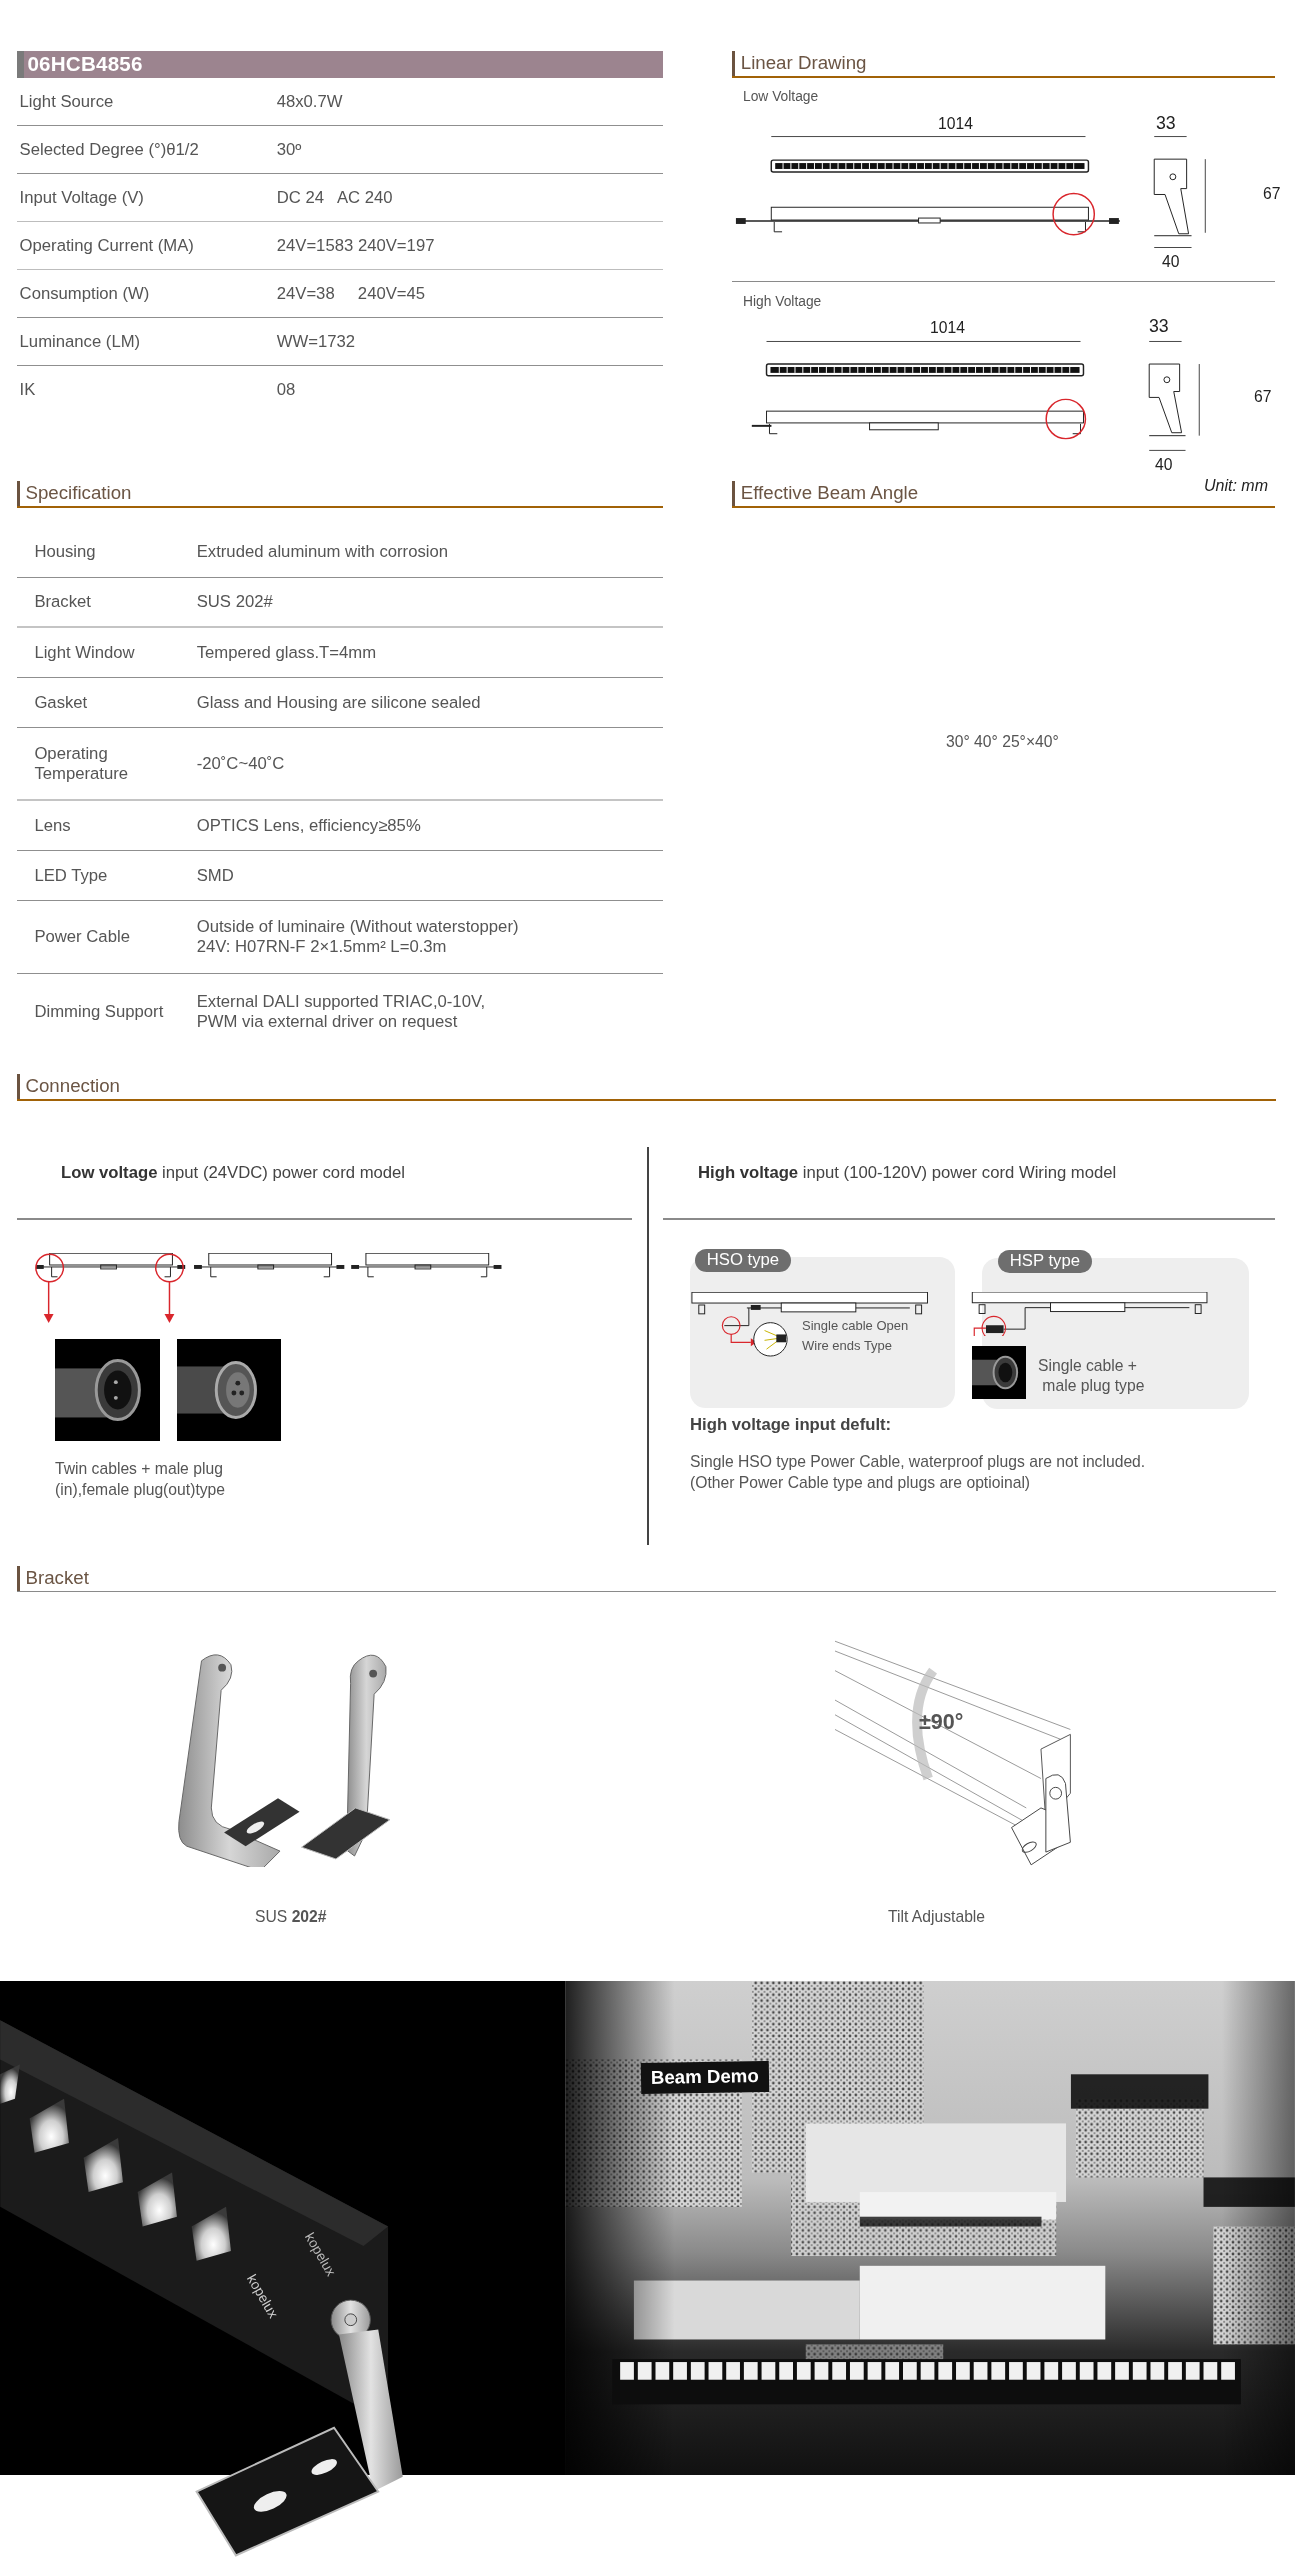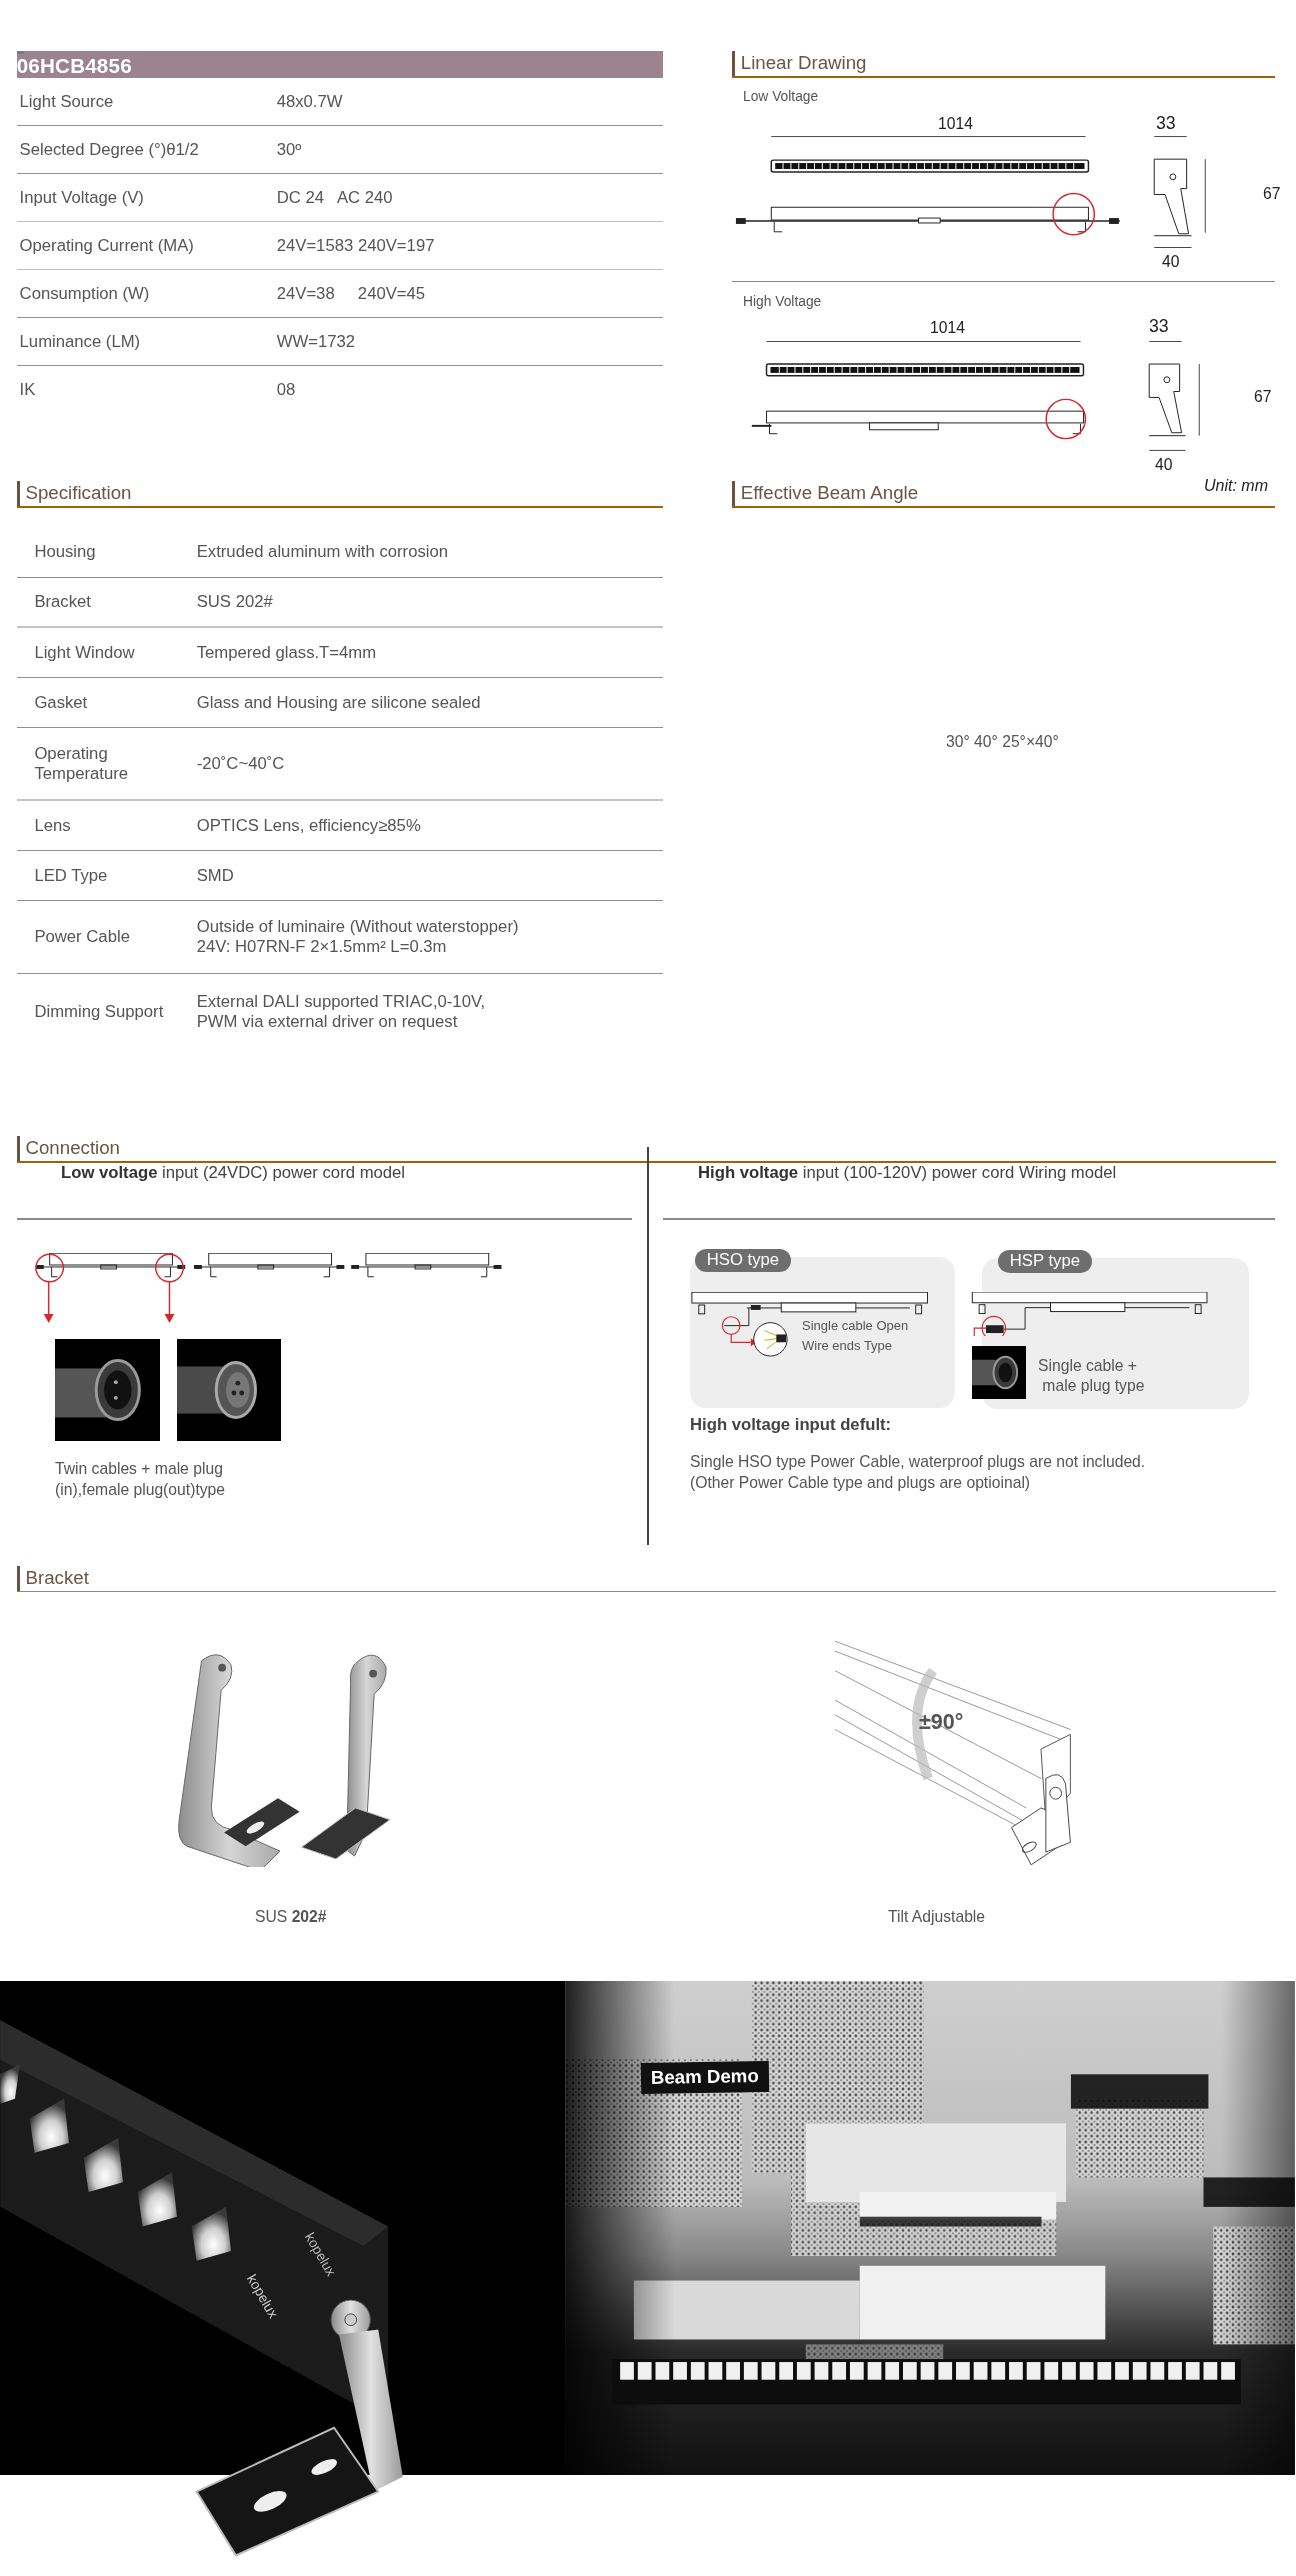--- a/index.html
+++ b/index.html
@@ -2,21 +2,21 @@
 <html><head>
 <meta charset="utf-8">
 <style>
   * { box-sizing: border-box; margin: 0; padding: 0; }
   html, body { width: 1297px; background: #ffffff; }
   body { font-family: "Liberation Sans", sans-serif; color: #555; position: relative; height: 2576px; overflow: hidden; }
 
   .abs { position: absolute; }
 
   
-  .model-band { left: 16.7px; top: 51px; width: 646px; height: 26.5px; background: #9c848f; display: flex; align-items: flex-start; flex-direction: column; }
+  .model-band { left: 16.7px; top: 51px; width: 646px; height: 26.5px; background: #9c848f; display: flex; align-items: center; }
   .model-band .mark { width: 6.9px; height: 26.5px; background: #7a7a7a; margin-right: 3.9px; }
   .model-band .title { color: #fff; font-weight: bold; font-size: 20.6px; letter-spacing: 0.2px; }
 
   
   .kv { left: 16.7px; top: 78px; width: 646px; }
   .kv .row { display: flex; align-items: center; height: 48px; border-bottom: 1px solid #8f8f8f; font-size: 16.7px; color: #555; gap: 36px; }
   .kv .row:nth-child(3), .kv .row:nth-child(4) { border-bottom-color: #bdbdbd; }
   .kv .row:last-child { border-bottom: none; }
   .kv .k { width: 224px; padding-left: 2.9px; }
   .kv .v { flex: 1; }
@@ -272,21 +272,21 @@
       <span class="v">Outside of luminaire (Without waterstopper)
 24V: H07RN-F 2×1.5mm² L=0.3m</span>
     </div>
   <div class="row" style="height:75px;">
       <span class="k">Dimming Support</span>
       <span class="v">External DALI supported TRIAC,0-10V,
 PWM via external driver on request</span>
     </div>
 </div>
 
-<div class="abs sec" style="left:16.7px; top:1136px; width:1259px;">
+<div class="abs sec" style="left:16.7px; top:1074px; width:1259px;">
   <div class="bar"></div>
   <span class="txt">Connection</span>
 </div>
 <div class="abs vdivider"></div>
 
 <div class="abs conn-head" style="left:61px; top:1163px;">
   <b>Low voltage</b><span> input (24VDC) power cord model</span>
 </div>
 <div class="abs" style="left:16.7px; top:1218px; width:615px; height:2px; background:#8a8a8a;"></div>
 <div class="abs" style="left:29.5px; top:1253px; width:609px; height:79px;">

